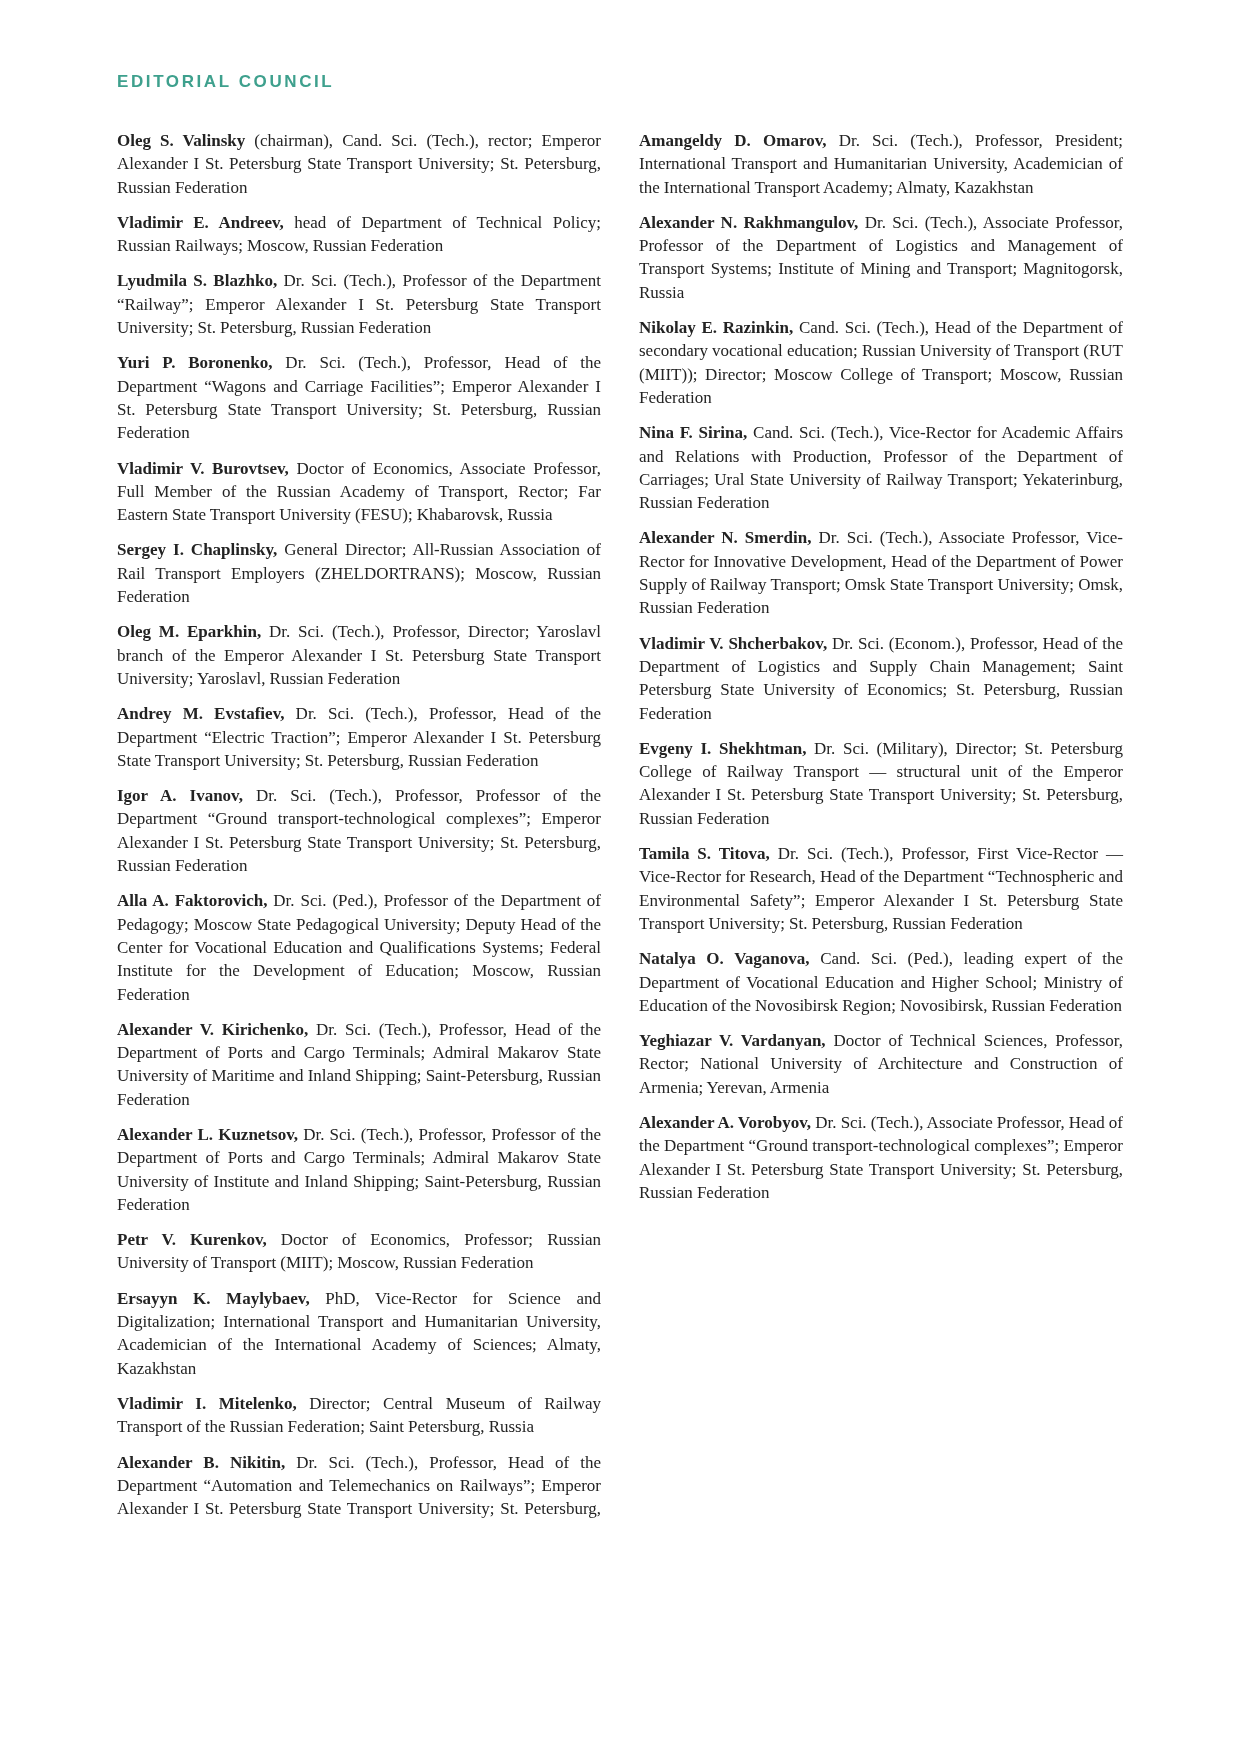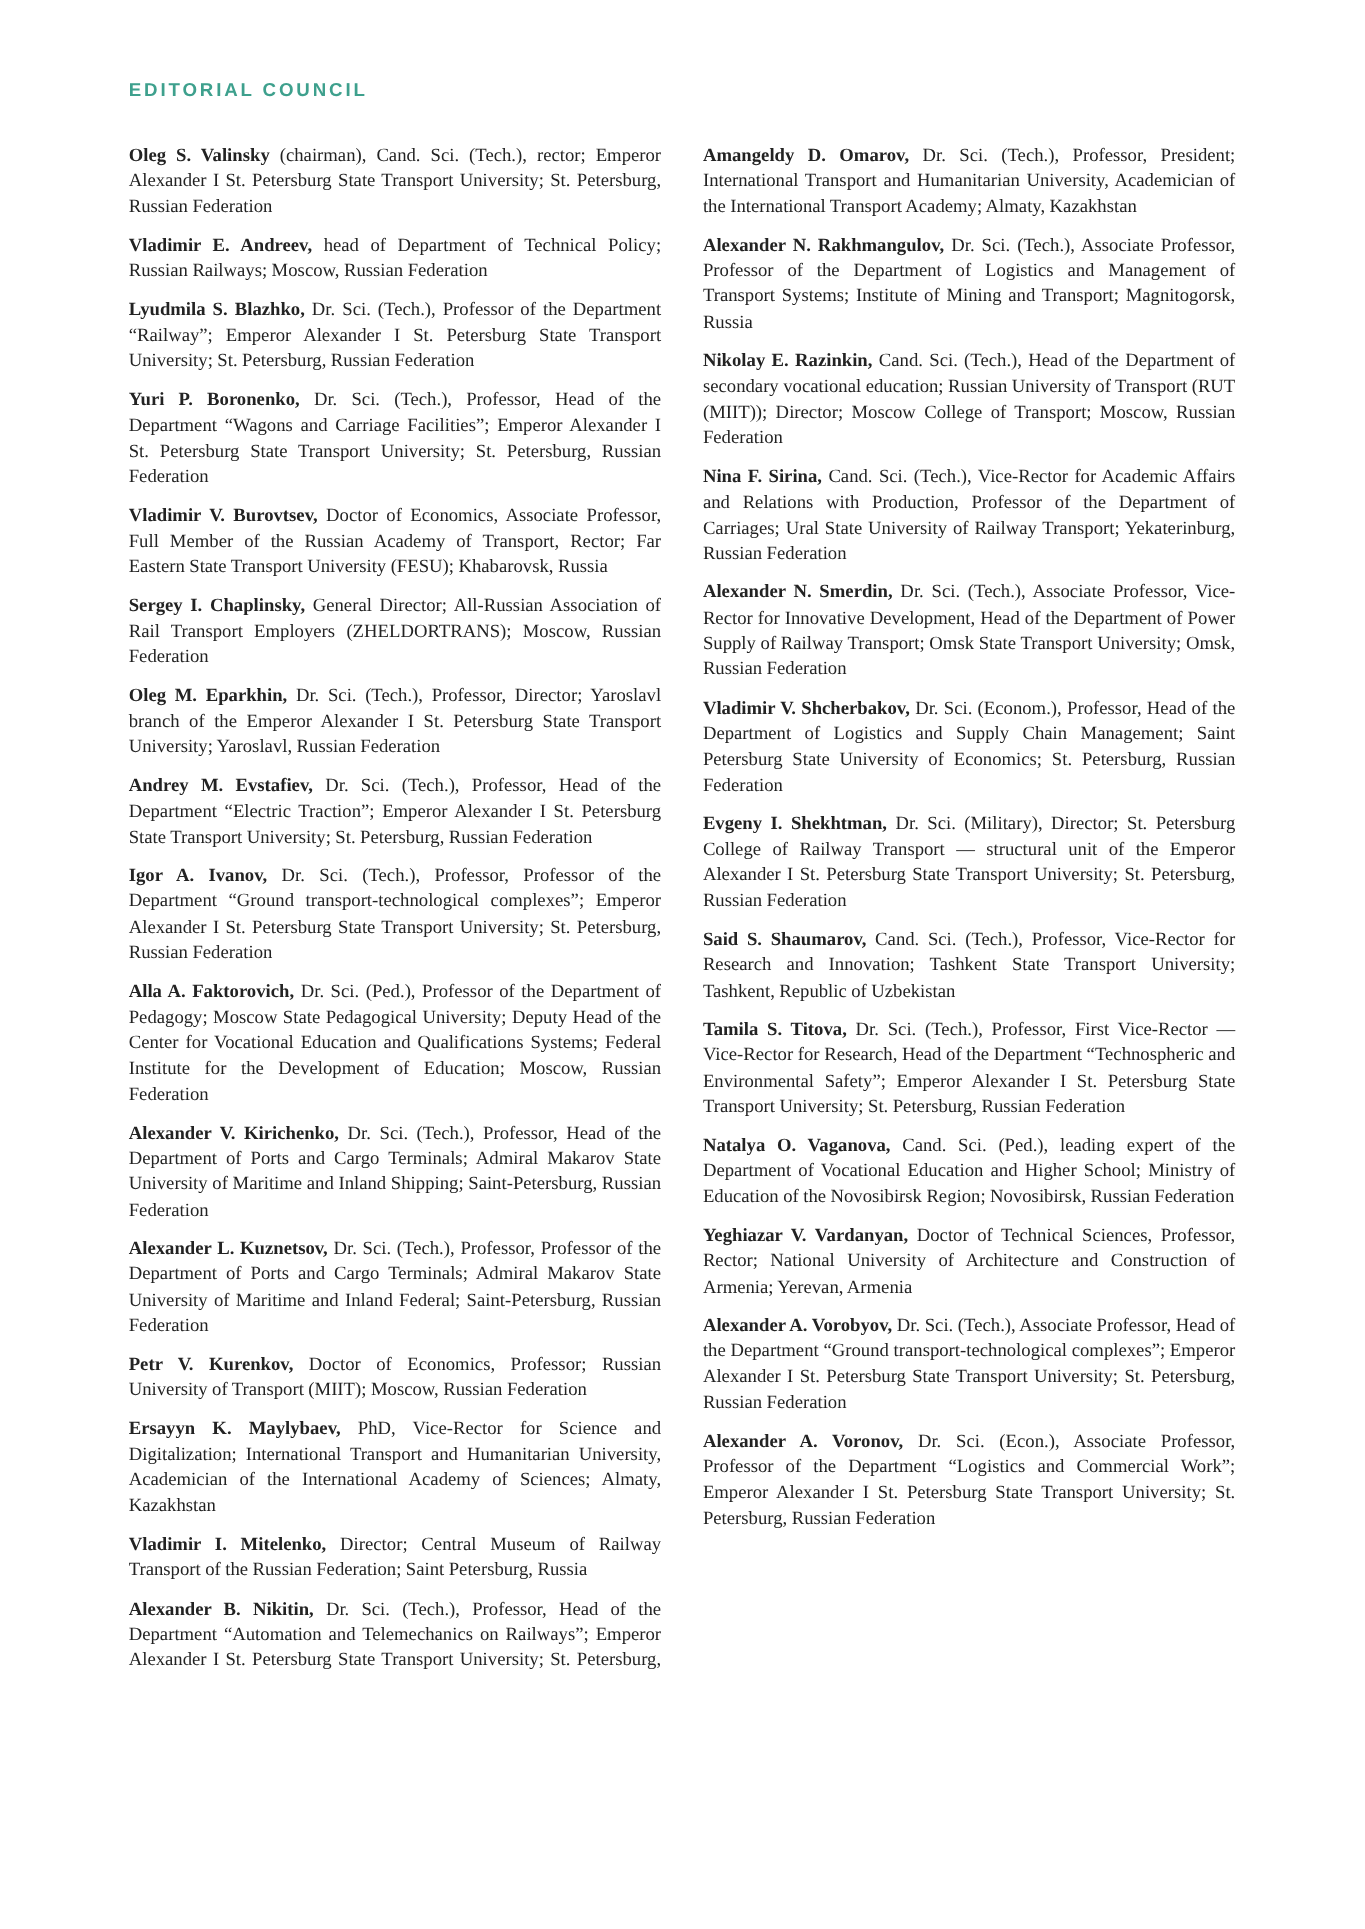--- a/index.html
+++ b/index.html
@@ -88,37 +88,35 @@
           <p class="member"><b>Vladimir E. Andreev,</b><span> head of Department of Technical Policy; Russian Railways; Moscow, Russian Federation</span></p>
           <p class="member"><b>Lyudmila S. Blazhko,</b><span> Dr. Sci. (Tech.), Professor of the Department “Railway”; Emperor Alexander I St. Petersburg State Transport University; St. Petersburg, Russian Federation</span></p>
           <p class="member"><b>Yuri P. Boronenko,</b><span> Dr. Sci. (Tech.), Professor, Head of the Department “Wagons and Carriage Facilities”; Emperor Alexander I St. Petersburg State Transport University; St. Petersburg, Russian Federation</span></p>
           <p class="member"><b>Vladimir V. Burovtsev,</b><span> Doctor of Economics, Associate Professor, Full Member of the Russian Academy of Transport, Rector; Far Eastern State Transport University (FESU); Khabarovsk, Russia</span></p>
           <p class="member"><b>Sergey I. Chaplinsky,</b><span> General Director; All-Russian Association of Rail Transport Employers (ZHELDORTRANS); Moscow, Russian Federation</span></p>
           <p class="member"><b>Oleg M. Eparkhin,</b><span> Dr. Sci. (Tech.), Professor, Director; Yaroslavl branch of the Emperor Alexander I St. Petersburg State Transport University; Yaroslavl, Russian Federation</span></p>
           <p class="member"><b>Andrey M. Evstafiev,</b><span> Dr. Sci. (Tech.), Professor, Head of the Department “Electric Traction”; Emperor Alexander I St. Petersburg State Transport University; St. Petersburg, Russian Federation</span></p>
           <p class="member"><b>Igor A. Ivanov,</b><span> Dr. Sci. (Tech.), Professor, Professor of the Department “Ground transport-technological complexes”; Emperor Alexander I St. Petersburg State Transport University; St. Petersburg, Russian Federation</span></p>
           <p class="member"><b>Alla A. Faktorovich,</b><span> Dr. Sci. (Ped.), Professor of the Department of Pedagogy; Moscow State Pedagogical University; Deputy Head of the Center for Vocational Education and Qualifications Systems; Federal Institute for the Development of Education; Moscow, Russian Federation</span></p>
           <p class="member"><b>Alexander V. Kirichenko,</b><span> Dr. Sci. (Tech.), Professor, Head of the Department of Ports and Cargo Terminals; Admiral Makarov State University of Maritime and Inland Shipping; Saint-Petersburg, Russian Federation</span></p>
-          <p class="member"><b>Alexander L. Kuznetsov,</b><span> Dr. Sci. (Tech.), Professor, Professor of the Department of Ports and Cargo Terminals; Admiral Makarov State University of Maritime and Inland Federal; Saint-Petersburg, Russian Federation</span></p>
+          <p class="member"><b>Alexander L. Kuznetsov,</b><span> Dr. Sci. (Tech.), Professor, Professor of the Department of Ports and Cargo Terminals; Admiral Makarov State University of Institute and Inland Shipping; Saint-Petersburg, Russian Federation</span></p>
           <p class="member"><b>Petr V. Kurenkov,</b><span> Doctor of Economics, Professor; Russian University of Transport (MIIT); Moscow, Russian Federation</span></p>
           <p class="member"><b>Ersayyn K. Maylybaev,</b><span> PhD, Vice-Rector for Science and Digitalization; International Transport and Humanitarian University, Academician of the International Academy of Sciences; Almaty, Kazakhstan</span></p>
           <p class="member"><b>Vladimir I. Mitelenko,</b><span> Director; Central Museum of Railway Transport of the Russian Federation; Saint Petersburg, Russia</span></p>
           <p class="member"><b>Alexander B. Nikitin,</b><span> Dr. Sci. (Tech.), Professor, Head of the Department “Automation and Telemechanics on Railways”; Emperor Alexander I St. Petersburg State Transport University; St. Petersburg, Russian Federation</span></p>
         </div>
       <div class="col">
           <p class="member"><b>Amangeldy D. Omarov,</b><span> Dr. Sci. (Tech.), Professor, President; International Transport and Humanitarian University, Academician of the International Transport Academy; Almaty, Kazakhstan</span></p>
           <p class="member"><b>Alexander N. Rakhmangulov,</b><span> Dr. Sci. (Tech.), Associate Professor, Professor of the Department of Logistics and Management of Transport Systems; Institute of Mining and Transport; Magnitogorsk, Russia</span></p>
           <p class="member"><b>Nikolay E. Razinkin,</b><span> Cand. Sci. (Tech.), Head of the Department of secondary vocational education; Russian University of Transport (RUT (MIIT)); Director; Moscow College of Transport; Moscow, Russian Federation</span></p>
           <p class="member"><b>Nina F. Sirina,</b><span> Cand. Sci. (Tech.), Vice-Rector for Academic Affairs and Relations with Production, Professor of the Department of Carriages; Ural State University of Railway Transport; Yekaterinburg, Russian Federation</span></p>
           <p class="member"><b>Alexander N. Smerdin,</b><span> Dr. Sci. (Tech.), Associate Professor, Vice-Rector for Innovative Development, Head of the Department of Power Supply of Railway Transport; Omsk State Transport University; Omsk, Russian Federation</span></p>
           <p class="member"><b>Vladimir V. Shcherbakov,</b><span> Dr. Sci. (Econom.), Professor, Head of the Department of Logistics and Supply Chain Management; Saint Petersburg State University of Economics; St. Petersburg, Russian Federation</span></p>
           <p class="member"><b>Evgeny I. Shekhtman,</b><span> Dr. Sci. (Military), Director; St. Petersburg College of Railway Transport — structural unit of the Emperor Alexander I St. Petersburg State Transport University; St. Petersburg, Russian Federation</span></p>
-          <p class="member"><b>Said S. Shaumarov,</b><span> Cand. Sci. (Tech.), Professor, Vice-Rector for Research and Innovation; Tashkent State Transport University; Tashkent, Republic of Uzbekistan</span></p>
           <p class="member"><b>Tamila S. Titova,</b><span> Dr. Sci. (Tech.), Professor, First Vice-Rector — Vice-Rector for Research, Head of the Department “Technospheric and Environmental Safety”; Emperor Alexander I St. Petersburg State Transport University; St. Petersburg, Russian Federation</span></p>
           <p class="member"><b>Natalya O. Vaganova,</b><span> Cand. Sci. (Ped.), leading expert of the Department of Vocational Education and Higher School; Ministry of Education of the Novosibirsk Region; Novosibirsk, Russian Federation</span></p>
           <p class="member"><b>Yeghiazar V. Vardanyan,</b><span> Doctor of Technical Sciences, Professor, Rector; National University of Architecture and Construction of Armenia; Yerevan, Armenia</span></p>
           <p class="member"><b>Alexander A. Vorobyov,</b><span> Dr. Sci. (Tech.), Associate Professor, Head of the Department “Ground transport-technological complexes”; Emperor Alexander I St. Petersburg State Transport University; St. Petersburg, Russian Federation</span></p>
-          <p class="member"><b>Alexander A. Voronov,</b><span> Dr. Sci. (Econ.), Associate Professor, Professor of the Department “Logistics and Commercial Work”; Emperor Alexander I St. Petersburg State Transport University; St. Petersburg, Russian Federation</span></p>
         </div>
     </div>
   </div>
   <div class="page-number">365</div>
 </div>
 
 </body></html>

